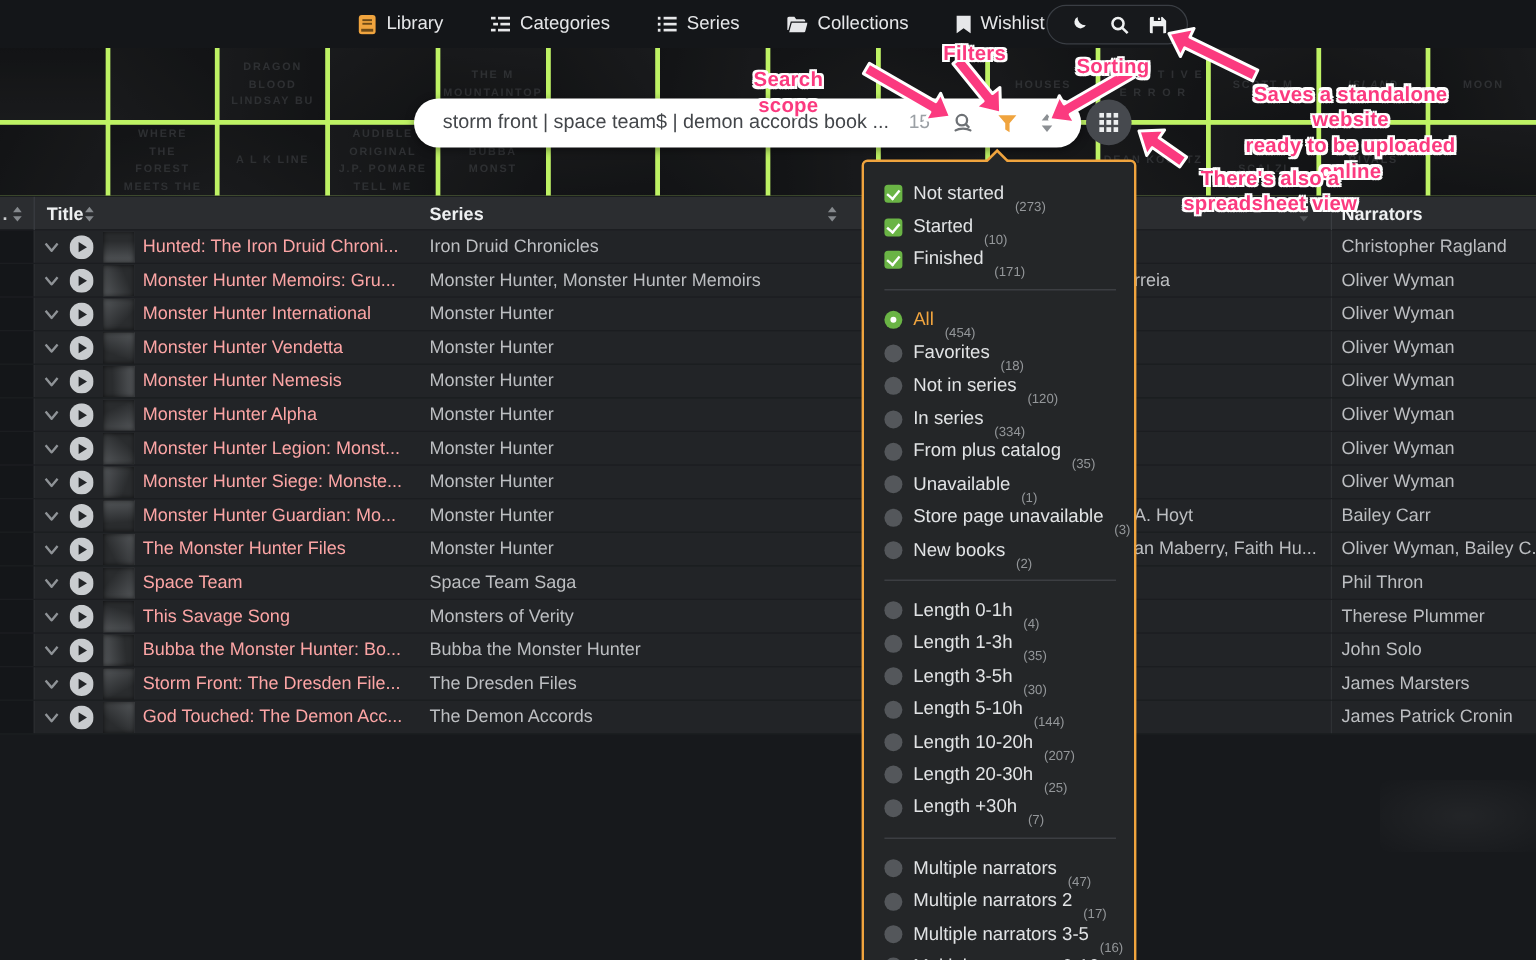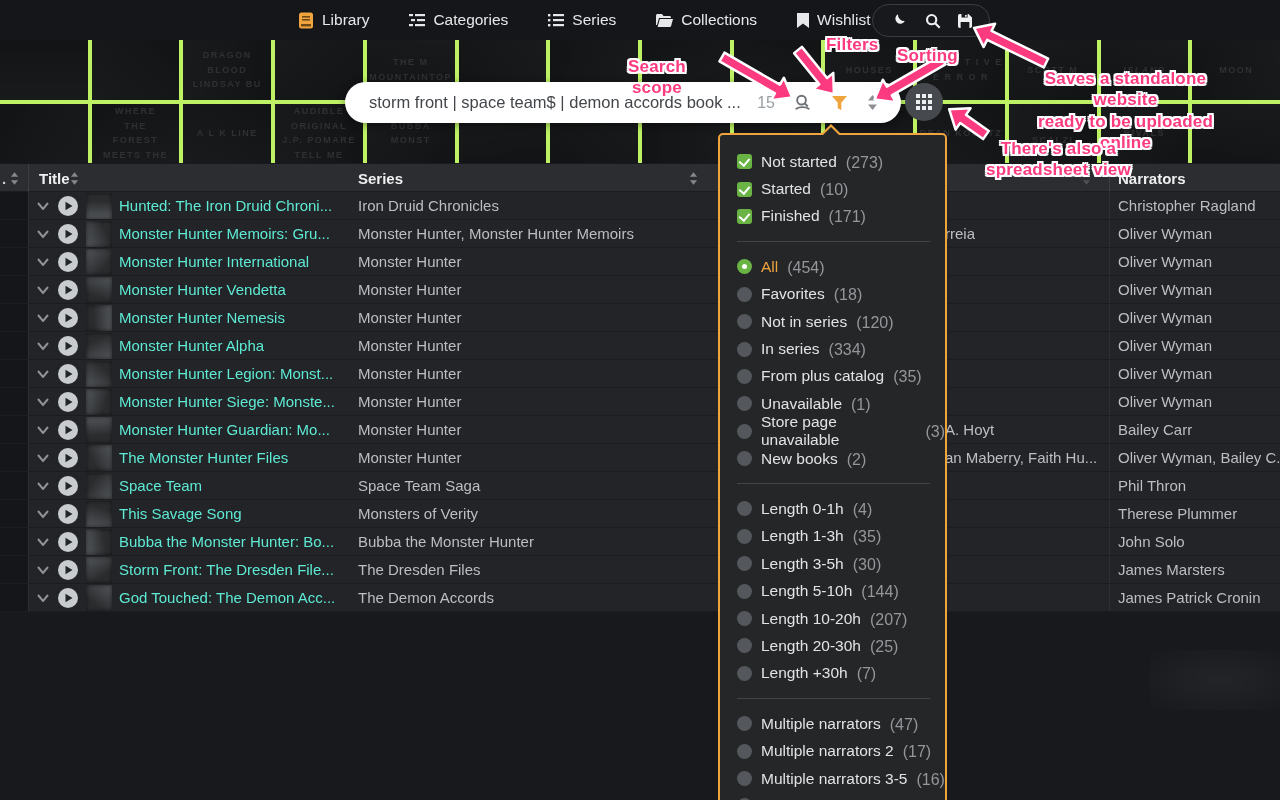--- a/index.html
+++ b/index.html
@@ -52,33 +52,33 @@
       color:#bcbec1;font-size:15px;white-space:nowrap;}
   .td-extra{left:0;width:29px;background:#141619;border-right:1px solid #2e3134;}
   .td-title{left:29px;width:319px;}
   .td-series{left:348px;width:362px;padding-left:10px;}
   .td-authors{left:710px;width:400px;padding-left:235px;border-right:1px solid #2e3134;}
   .td-narr{left:1110px;width:170px;padding-left:8px;}
   .chev{margin-left:8px;stroke:#8f9397;stroke-width:2;fill:none;flex:none;cursor:pointer;}
   .play{margin-left:9px;flex:none;cursor:pointer;display:flex;}
   .play circle{fill:#c9cccf;} .play path{fill:#232528;}
   .thumb{margin-left:8px;width:26px;height:26px;flex:none;box-shadow:inset 0 0 4px rgba(0,0,0,.6);}
-  .t-title{margin-left:7px;color:#5eead4;}
+  .t-title{margin-left:7px;color:#fca5a5;}
 
   
   .dropdown{position:absolute;left:718px;top:133px;width:229px;height:700px;background:#242628;
             border:2px solid #f0a43e;border-radius:5px;z-index:30;padding:13px 0 0 17px;}
   .dropdown .darrow{position:absolute;top:-11px;left:100px;width:0;height:0;
             border-left:11px solid transparent;border-right:11px solid transparent;border-bottom:11px solid #f0a43e;}
   .dropdown .darrow::after{content:"";position:absolute;left:-8px;top:3px;width:0;height:0;
             border-left:8px solid transparent;border-right:8px solid transparent;border-bottom:8px solid #242628;}
   .f-item{height:27.4px;display:flex;align-items:center;gap:9px;cursor:pointer;}
   .f-label{color:#e1e3e5;font-size:15.5px;}
   .f-label.accent{color:#f0a43e;}
-  .f-count{color:#94979a;font-size:16px;position:relative;top:1px;}
+  .f-count{color:#94979a;font-size:11px;position:relative;top:11px;}
   .cbox{width:15px;height:15px;border-radius:3px;background:#6ab445;position:relative;flex:none;}
   .cbox::after{content:"";position:absolute;left:4px;top:2px;width:5px;height:8px;
                border:solid #fff;border-width:0 2px 2px 0;transform:rotate(40deg);}
   .radio{width:15px;height:15px;border-radius:50%;background:#54575b;position:relative;flex:none;}
   .radio.sel{background:#6ab445;}
   .radio.sel::after{content:"";position:absolute;left:5px;top:5px;width:5px;height:5px;border-radius:50%;background:#fff;}
   .f-div{height:1px;background:#42454a;width:193px;margin:11px 0;}
 
   
   .anno{position:absolute;z-index:60;color:#fb3a7f;font-weight:bold;font-size:17px;letter-spacing:.2px;
@@ -749,21 +749,21 @@
           <span class="radio"></span>
           <span class="f-label">Multiple narrators 6-10</span>
         </div>
       </div>
   </div>
 
   <div class="blob"></div>
 
   <div class="anno" style="left:628px;top:56px;">Search
 scope</div>
-  <div class="anno" style="left:826px;top:34px;">Filters</div>
+  <div class="anno" style="left:786px;top:34px;">Filters</div>
   <div class="anno" style="left:897px;top:45px;">Sorting</div>
   <div class="anno" style="left:1018px;top:68px;width:215px;">Saves a standalone website
 ready to be uploaded online</div>
   <div class="anno" style="left:986px;top:138px;text-align:center;">There's also a
 spreadsheet view</div>
 
   <svg class="arrows" width="1280" height="800">
     <g transform="translate(722,57) rotate(30)">
         <path d="M0,-5 H64 V-13 L81,0 L64,13 V5 H0 Z"></path>
       </g>

